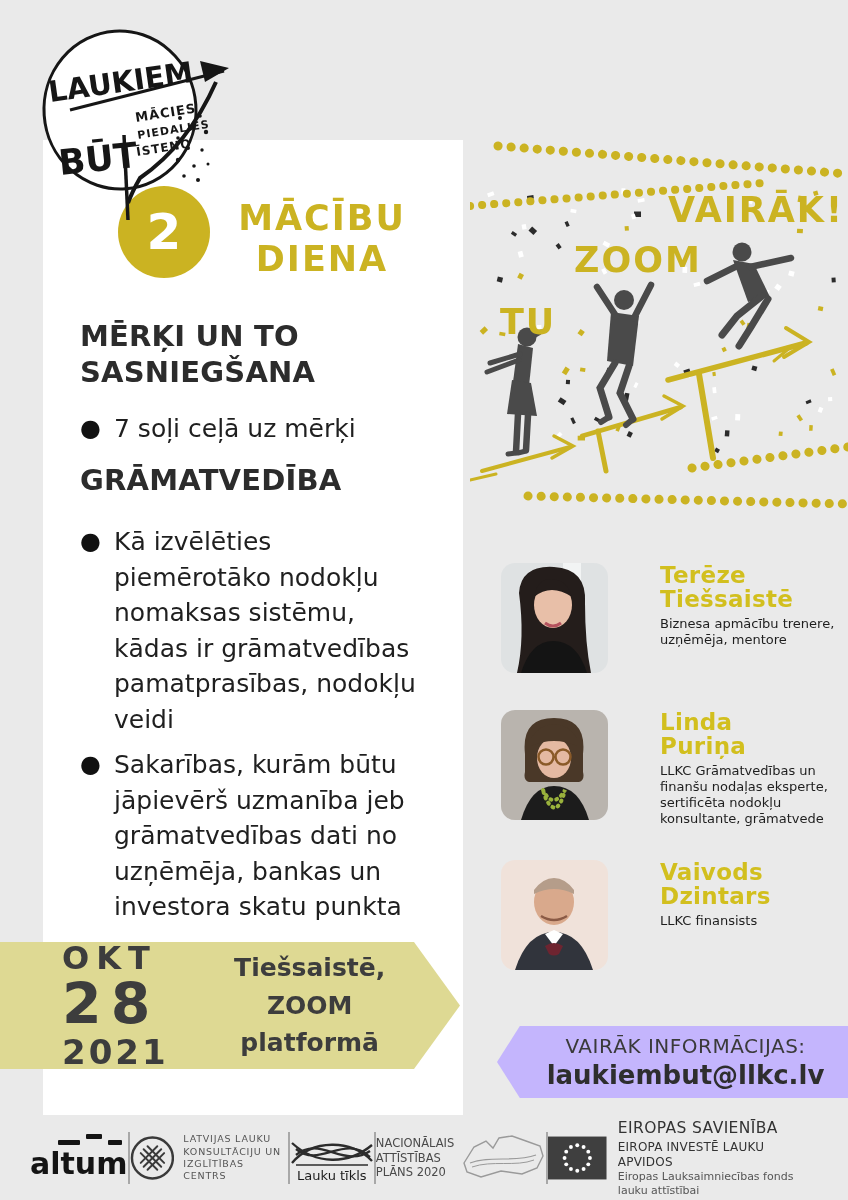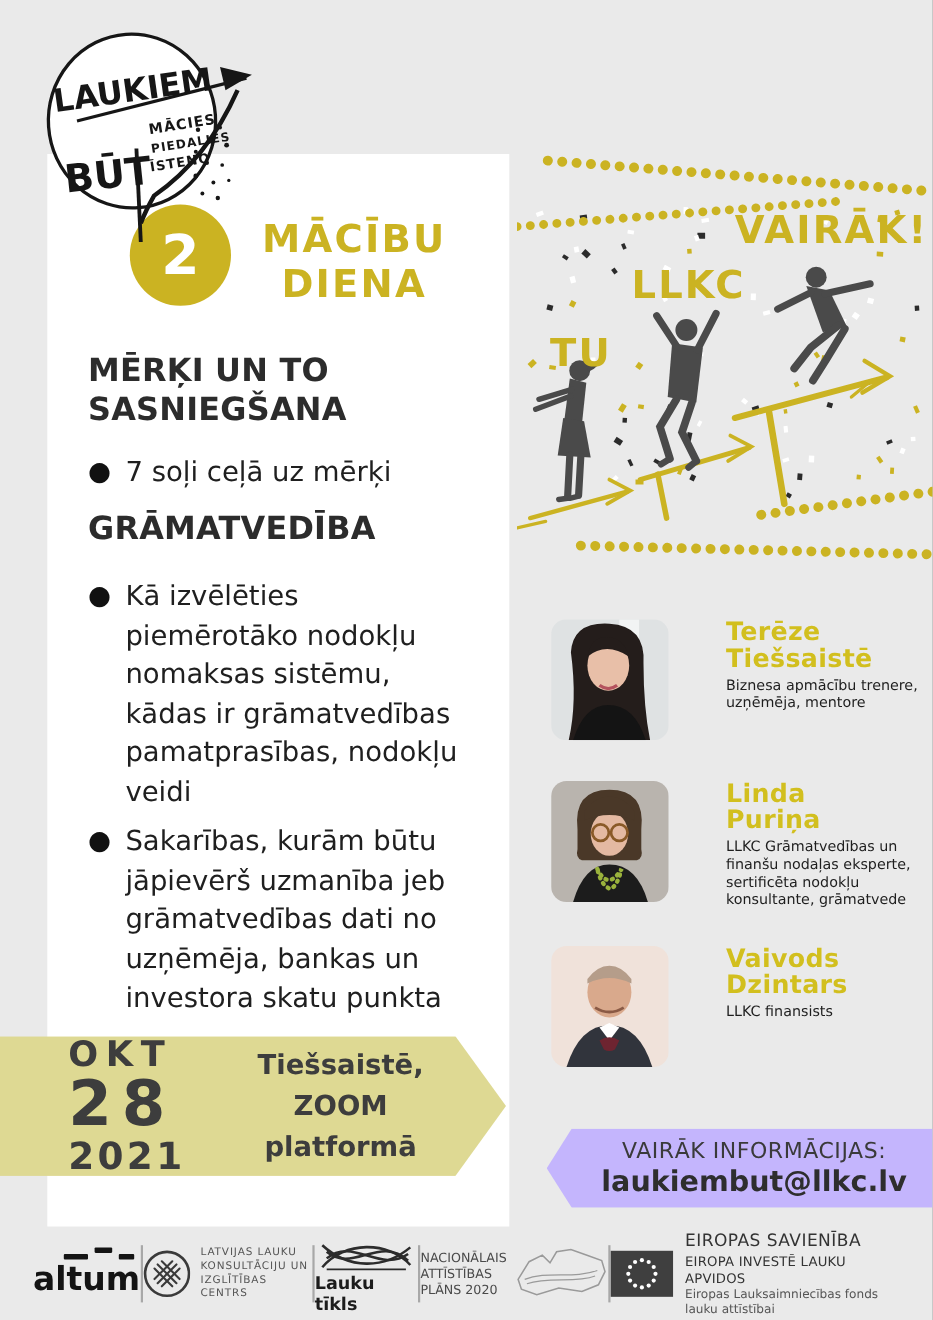--- a/index.html
+++ b/index.html
@@ -70,21 +70,21 @@
     align-items:center;justify-content:space-between;padding:0 30px;z-index:4;}
   .f-item{display:flex;align-items:center;}
   .f-div{width:2px;height:52px;background:#a8a8a8;flex:none;}
   .altum{position:relative;font-size:30px;font-weight:800;color:#141414;padding-top:10px;}
   .altum i{position:absolute;background:#141414;height:5px;border-radius:1px;}
   .altum i.a1{left:28px;top:4px;width:22px;}
   .altum i.a2{left:56px;top:-2px;width:16px;}
   .altum i.a3{left:78px;top:4px;width:14px;}
   .llkc-text{margin-left:9px;font-size:9.5px;letter-spacing:.8px;color:#555;line-height:1.3;}
   .braid{display:flex;flex-direction:column;align-items:center;}
-  .braid .lbl{font-size:16px;font-weight:700;color:#1c1c1c;margin-top:1px;}
+  .braid .lbl{font-size:13px;font-weight:400;color:#1c1c1c;margin-top:1px;}
   .nap-text{font-size:11.5px;color:#4a4a4a;line-height:1.3;}
   .eu{display:flex;align-items:center;}
   .eu-text{margin-left:11px;line-height:1.25;}
   .eu-l1{font-size:15.5px;color:#333;letter-spacing:.4px;}
   .eu-l2{font-size:12px;color:#333;margin-top:2px;letter-spacing:.2px;}
   .eu-l3{font-size:11px;color:#555;}
 </style>
 </head>
 <body>
 
@@ -270,21 +270,21 @@
       <g fill="#4a4a4a" stroke="#4a4a4a" stroke-linecap="round">
         <circle cx="272" cy="122" r="9.5" stroke="none"></circle>
         <path d="M263,130 L284,134 L300,167 L278,172 Z" stroke="none"></path>
         <line x1="267" y1="136" x2="237" y2="151" stroke-width="6.5"></line>
         <line x1="280" y1="137" x2="321" y2="128" stroke-width="6.5"></line>
         <polyline points="292,166 267,186 252,205" fill="none" stroke-width="7"></polyline>
         <polyline points="298,169 281,197 269,216" fill="none" stroke-width="7"></polyline>
       </g>
     </svg>
     <div class="mot-word w-tu">TU</div>
-    <div class="mot-word w-vari">LLKC</div>
+    <div class="mot-word w-vari">ZOOM</div>
     <div class="mot-word w-vairak">VAIRĀK!</div>
   </div>
 
   <div class="speakers">
     <div class="speaker sp1">
       <div class="photo">
         <svg width="107" height="110" viewBox="0 0 107 110">
           <rect width="107" height="110" fill="#dfe2e3"></rect>
           <rect x="62" y="0" width="18" height="110" fill="#f2f4f4"></rect>
           <path d="M18,30 Q20,2 53,4 Q86,6 84,40 Q84,80 90,110 L16,110 Q24,75 18,30 Z" fill="#241d1b"></path>

